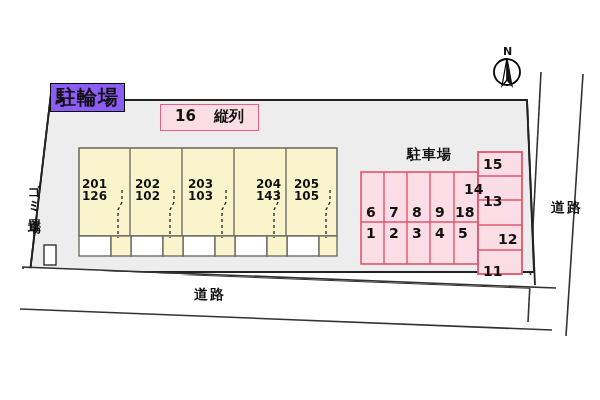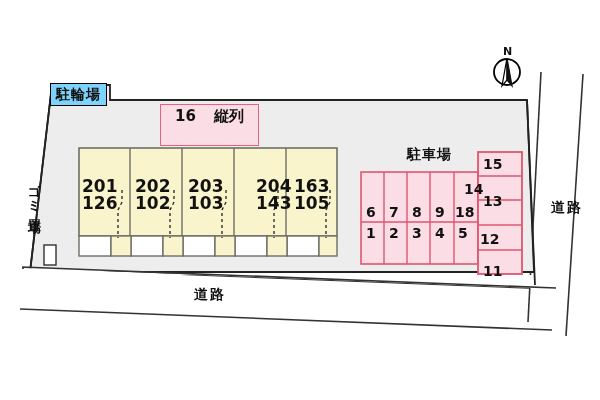--- a/index.html
+++ b/index.html
@@ -5,44 +5,44 @@
   html,body{margin:0;padding:0;background:#ffffff;}
   body{width:600px;height:400px;overflow:hidden;
        font-family:"DejaVu Sans","Liberation Sans",sans-serif;}
   #stage{position:relative;width:600px;height:400px;background:#ffffff;}
 
   .svglayer{position:absolute;left:0;top:0;width:600px;height:400px;}
 
   .lbl{position:absolute;white-space:nowrap;color:#111;line-height:1;}
 
   
-  .churin{left:50px;top:83px;border:1.6px solid #000;background:#7dd3fc;
-          padding:3px 5px 4px 5px;font-size:14px;font-weight:700;letter-spacing:1px;}
+  .churin{left:50px;top:83px;border:1.6px solid #000;background:#8b5cf6;
+          padding:3px 5px 4px 5px;font-size:20px;font-weight:700;letter-spacing:1px;}
 
   
   .tate{left:160px;top:104px;border:1.8px solid #e8607f;background:#fbdde6;
-        padding:4px 14px 21px 14px;font-size:15px;font-weight:700;}
+        padding:4px 14px 6px 14px;font-size:15px;font-weight:700;}
   .tate .n{font-weight:800;margin-right:18px;}
 
   
   .chusha{left:407px;top:147px;font-size:14px;font-weight:700;letter-spacing:1px;}
 
   
   .road-b{left:194px;top:287px;font-size:14px;font-weight:700;letter-spacing:2px;}
   .road-r{left:551px;top:200px;font-size:14px;font-weight:700;letter-spacing:2px;}
 
   
   .gomi{left:28px;top:175px;font-size:13px;font-weight:700;
         writing-mode:vertical-rl;text-orientation:upright;letter-spacing:2px;}
 
   
   .north{left:503px;top:46px;font-size:11px;font-weight:700;}
 
   
-  .unum{font-size:17px;font-weight:700;text-align:right;}
+  .unum{font-size:12px;font-weight:700;text-align:right;}
   .unum span{display:block;}
 
   
   .pnum{font-size:14px;font-weight:700;color:#111;}
 </style>
 </head>
 <body>
 
 <div id="stage">
 
@@ -157,35 +157,35 @@
   </div>
   <div class="lbl unum" style="left:188px;top:178px;">
     <span>203</span>
     <span>103</span>
   </div>
   <div class="lbl unum" style="left:241px;top:178px;margin-left:15px;">
     <span>204</span>
     <span>143</span>
   </div>
   <div class="lbl unum" style="left:294px;top:178px;">
-    <span>163</span>
+    <span>205</span>
     <span>105</span>
   </div>
 
   <div class="lbl pnum" style="left:366px;top:205px;">6</div>
   <div class="lbl pnum" style="left:389px;top:205px;">7</div>
   <div class="lbl pnum" style="left:412px;top:205px;">8</div>
   <div class="lbl pnum" style="left:435px;top:205px;">9</div>
   <div class="lbl pnum" style="left:455px;top:205px;">18</div>
 
   <div class="lbl pnum" style="left:366px;top:226px;">1</div>
   <div class="lbl pnum" style="left:389px;top:226px;">2</div>
   <div class="lbl pnum" style="left:412px;top:226px;">3</div>
   <div class="lbl pnum" style="left:435px;top:226px;">4</div>
   <div class="lbl pnum" style="left:458px;top:226px;">5</div>
 
   <div class="lbl pnum" style="left:483px;top:157px;">15</div>
   <div class="lbl pnum" style="left:464px;top:182px;">14</div>
   <div class="lbl pnum" style="left:483px;top:194px;">13</div>
-  <div class="lbl pnum" style="left:480px;top:232px;">12</div>
+  <div class="lbl pnum" style="left:498px;top:232px;">12</div>
   <div class="lbl pnum" style="left:483px;top:264px;">11</div>
 
 </div>
 
 </body></html>

